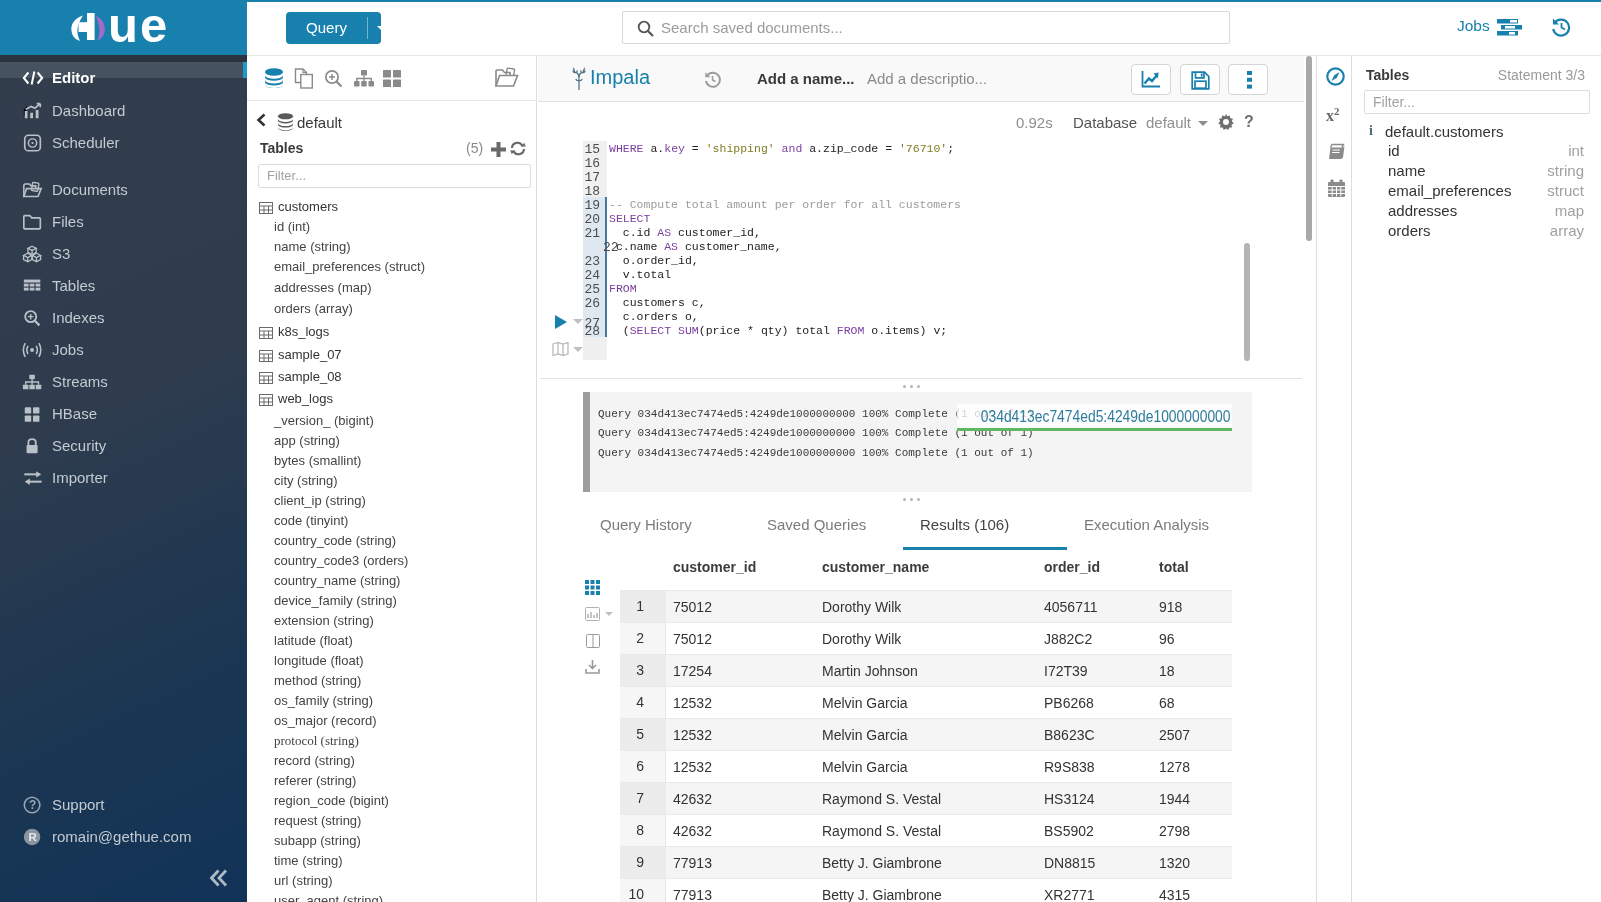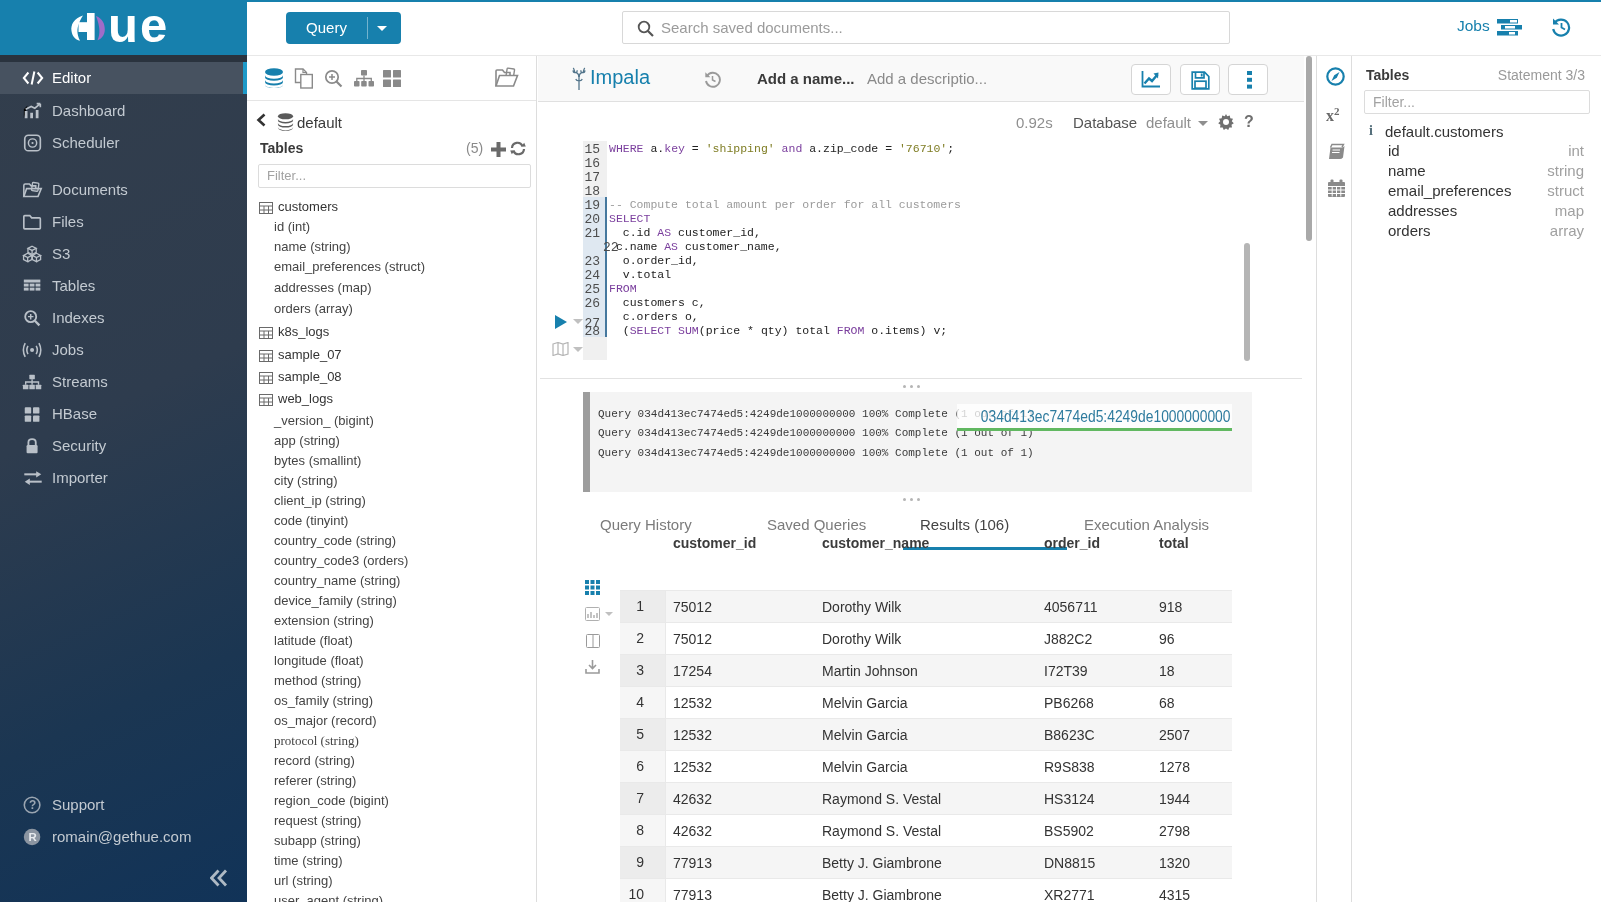--- a/index.html
+++ b/index.html
@@ -5,24 +5,24 @@
 * { margin:0; padding:0; box-sizing:border-box; }
 html,body { width:1601px; height:902px; overflow:hidden; font-family:"Liberation Sans",sans-serif; background:#fff; }
 .abs { position:absolute; }
 
 #sidebar { left:0; top:0; width:247px; height:902px; background:linear-gradient(155deg,#333e4c 0%,#2e3c4e 45%,#1b3652 75%,#113358 100%); z-index:5; }
 #logoband { left:0; top:0; width:247px; height:55px; background:#1780ad; }
 #logo { left:68px; top:4px; }
 .navitem { position:absolute; left:0; width:247px; height:32px; color:#c3cad1; font-size:15px; line-height:32px; }
 .navitem .ic { position:absolute; left:22px; top:6px; width:22px; height:20px; }
 .navitem .lbl { position:absolute; left:52px; }
-#nav-editor { top:62px; height:32px; background:#475260; color:#fff; font-weight:normal; border-right:4px solid #1e9ac9; }
+#nav-editor { top:62px; height:16px; background:#475260; color:#fff; font-weight:bold; border-right:4px solid #1e9ac9; }
 
 #topbar { left:247px; top:0; width:1354px; height:56px; background:#fff; border-top:2px solid #1780ad; border-bottom:1px solid #e8e8e8; }
-#querybtn { left:286px; top:12px; width:115px; height:32px; background:#1780ad; border-radius:4px; color:#fff; font-size:15px; }
+#querybtn { left:286px; top:12px; width:95px; height:32px; background:#1780ad; border-radius:4px; color:#fff; font-size:15px; }
 #querybtn .qlabel { position:absolute; left:0; top:0; width:81px; height:32px; line-height:31px; text-align:center; }
 #querybtn .qsep { position:absolute; left:81px; top:5px; width:1px; height:22px; background:rgba(255,255,255,0.4); }
 #querybtn .qcaret { position:absolute; left:91px; top:14px; width:0; height:0; border-left:5px solid transparent; border-right:5px solid transparent; border-top:5px solid #fff; }
 #search { left:622px; top:11px; width:608px; height:33px; border:1px solid #d8d8d8; border-radius:2px; background:#fff; color:#9b9b9b; font-size:15px; line-height:31px; }
 #search .mag { position:absolute; left:14px; top:8px; }
 #search .ph { position:absolute; left:38px; }
 #jobs { left:1457px; top:17px; color:#1780ad; font-size:15.5px; }
 
 #leftassist { left:247px; top:56px; width:290px; height:846px; background:#fff; border-right:1px solid #dddddd; }
 #la-header { position:absolute; left:0; top:0; width:289px; height:45px; border-bottom:1px solid #e5e5e5; }
@@ -43,21 +43,21 @@
 .str { color:#7f7d24; }
 .cmt { color:#9b9b9b; }
 
 #logbox { position:absolute; left:45px; top:336px; width:669px; height:100px; background:#f4f4f4; border-left:7px solid #9d9d9d; }
 .logline { position:absolute; left:8px; font-family:"Liberation Mono",monospace; font-size:11px; color:#3a3a3a; white-space:pre; }
 #tooltip { position:absolute; left:419px; top:348px; width:275px; height:27px; background:rgba(255,255,255,0.78); border-bottom:3px solid #61b861; color:#2e7b9e; font-size:16.5px; text-align:center; line-height:24px; } #tooltip span { display:inline-block; transform:scaleX(0.84); transform-origin:center; white-space:nowrap; }
 
 .tab { position:absolute; top:460px; font-size:15px; color:#7b7b7b; }
 #tabline { position:absolute; left:365px; top:491px; width:164px; height:3px; background:#1780ad; }
 
-.rth { position:absolute; top:479px; font-size:14px; font-weight:bold; color:#3c3c3c; }
+.rth { position:absolute; top:503px; font-size:14px; font-weight:bold; color:#3c3c3c; }
 .rrow { position:absolute; left:82px; width:612px; height:32px; border-top:1px solid #e9e9e9; font-size:14px; color:#333; }
 .rrow.odd { background:#f5f5f5; }
 .rnum { position:absolute; left:0px; top:0; width:46px; height:31px; background:rgba(0,0,0,0.035); border-right:1px solid #e9e9e9; text-align:right; line-height:31px; padding-right:21px; font-size:14px; color:#333; }
 .rc1 { position:absolute; left:53px; line-height:32px; }
 .rc2 { position:absolute; left:202px; line-height:32px; }
 .rc3 { position:absolute; left:424px; line-height:32px; }
 .rc4 { position:absolute; left:539px; line-height:32px; }
 
 #mainscroll { left:1306px; top:56px; width:6px; height:185px; background:#a9a9a9; border-radius:3px; z-index:6; }
 #codescroll { position:absolute; left:706px; top:187px; width:6px; height:118px; background:#b5b5b5; border-radius:3px; }

